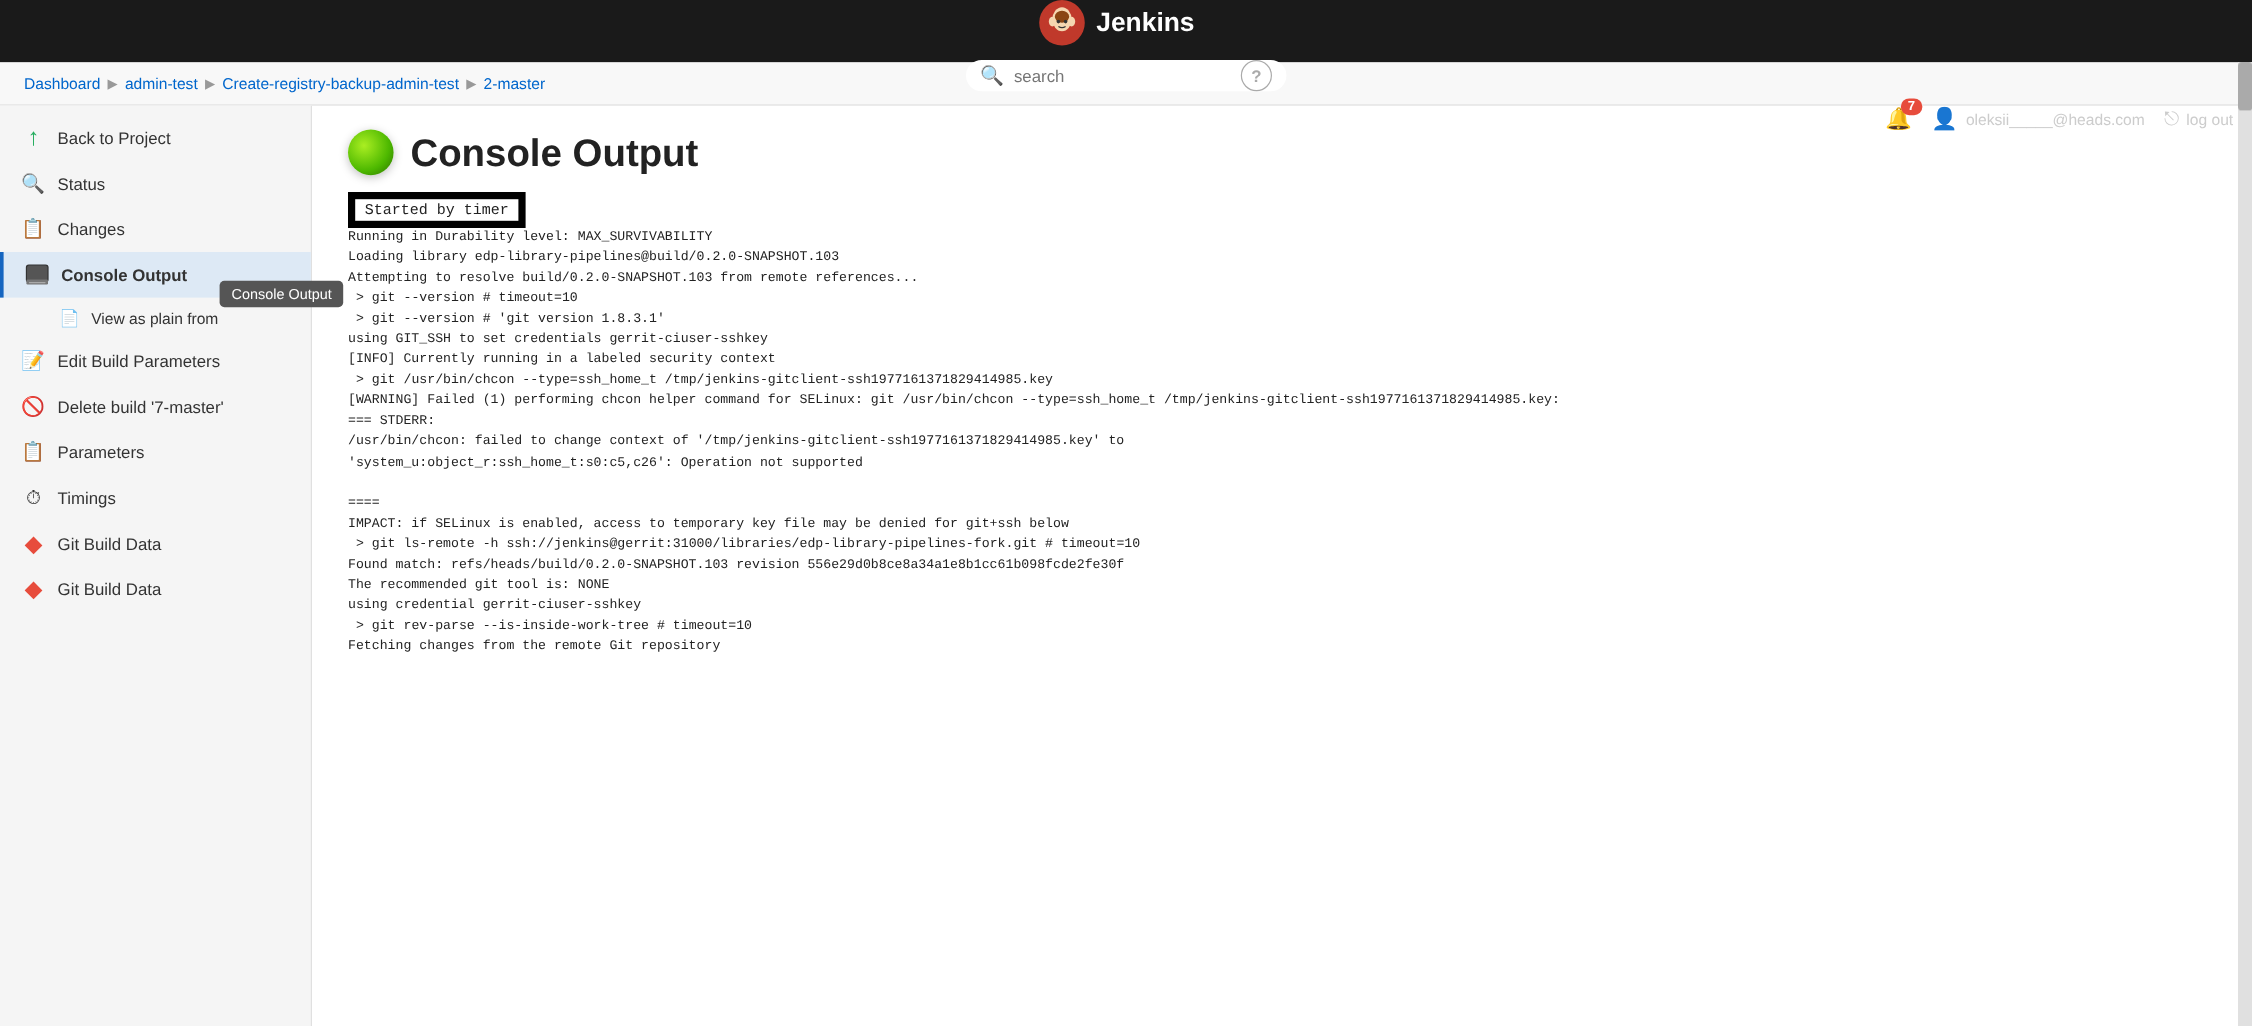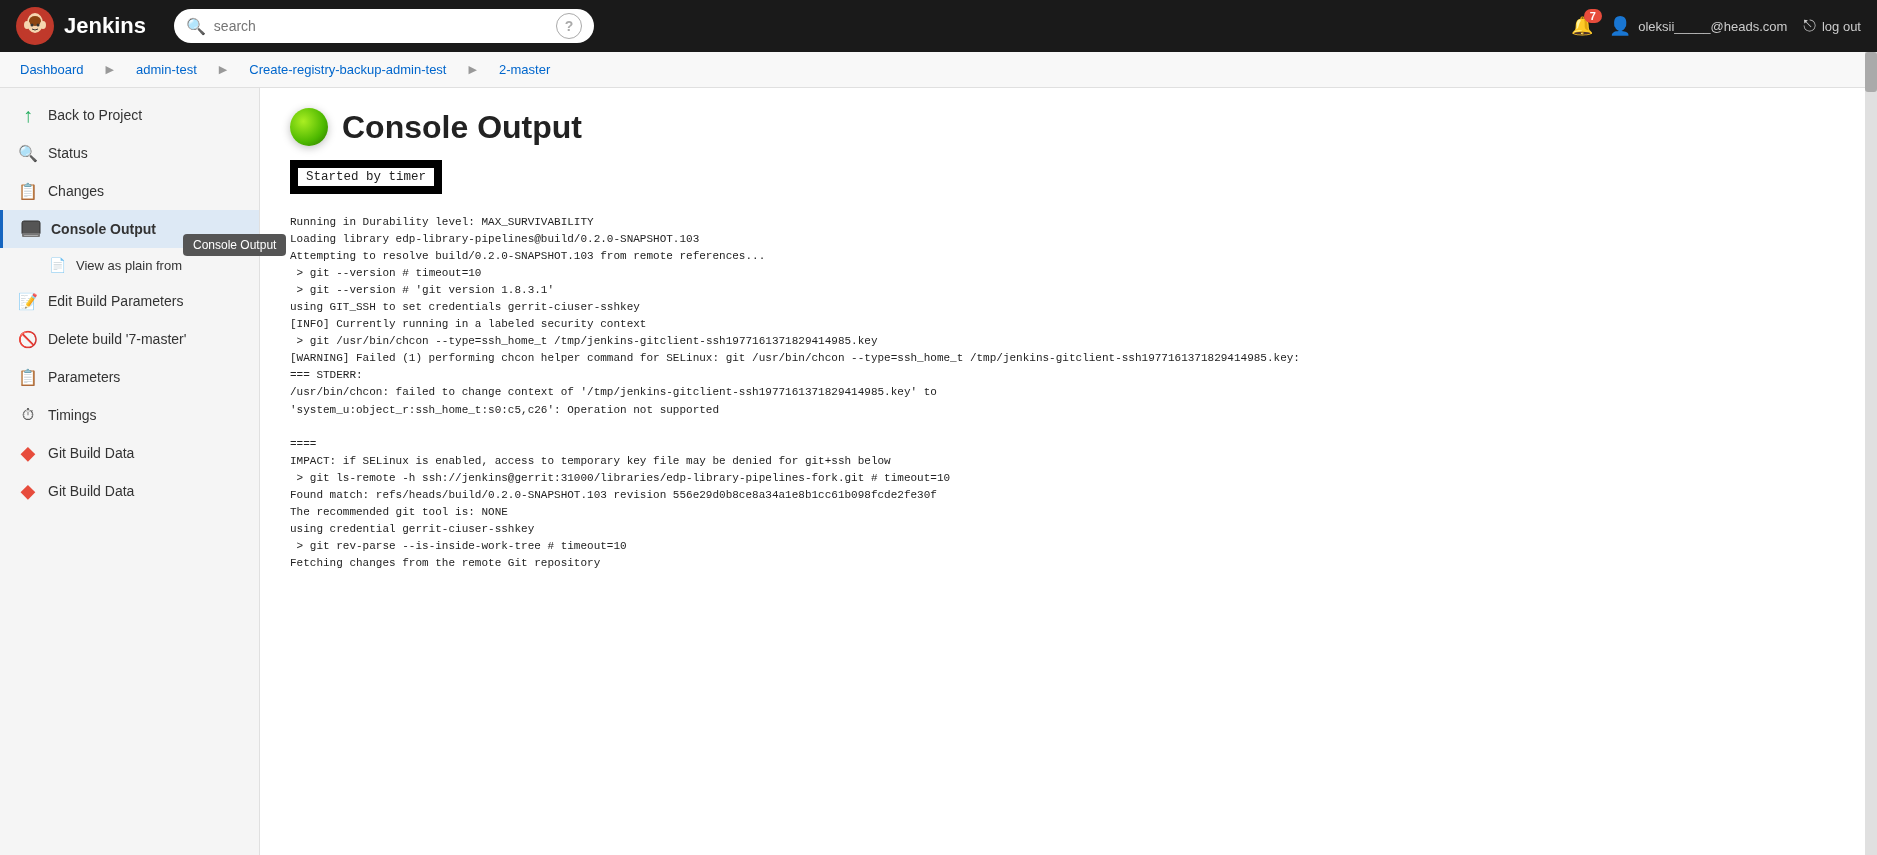--- a/index.html
+++ b/index.html
@@ -7,20 +7,21 @@
 
     
     .navbar {
       background: #1a1a1a;
       display: flex;
       align-items: center;
       padding: 0 16px;
       height: 52px;
       color: #fff;
       gap: 12px;
+      flex-direction: column;
     }
     .navbar-brand {
       display: flex;
       align-items: center;
       gap: 10px;
       text-decoration: none;
       color: #fff;
       font-size: 22px;
       font-weight: bold;
       margin-right: 16px;
@@ -83,21 +84,21 @@
       display: flex; align-items: center; gap: 6px;
       color: #ccc; font-size: 13px; cursor: pointer; text-decoration: none;
     }
     .logout-icon { font-size: 16px; }
 
     
     .breadcrumb {
       background: #f8f8f8;
       border-bottom: 1px solid #e0e0e0;
       padding: 10px 20px;
-      display: flex; align-items: center; gap: 22px;
+      display: flex; align-items: center; gap: 6px;
       font-size: 13px; color: #333;
     }
     .breadcrumb a { color: #0066cc; text-decoration: none; }
     .breadcrumb-sep { color: #999; font-size: 11px; }
 
     
     .layout {
       display: flex;
       min-height: calc(100vh - 88px);
     }
@@ -159,23 +160,23 @@
     .console-output {
       font-family: 'Courier New', Courier, monospace;
       font-size: 11px;
       line-height: 1.55;
       color: #222;
       white-space: pre-wrap;
       word-break: break-all;
     }
     .started-by-box {
       display: inline-block;
-      border: 8px solid #000000;
+      border: 6px solid #000000;
       padding: 2px 8px;
-      margin-bottom: 20px;
+      margin-bottom: 0;
       font-family: 'Courier New', Courier, monospace;
       font-size: 12.5px;
       color: #222;
       white-space: nowrap;
     }
 
     
     .scroll-track {
       position: fixed; right: 0; top: 52px; bottom: 0;
       width: 12px; background: #e0e0e0;

